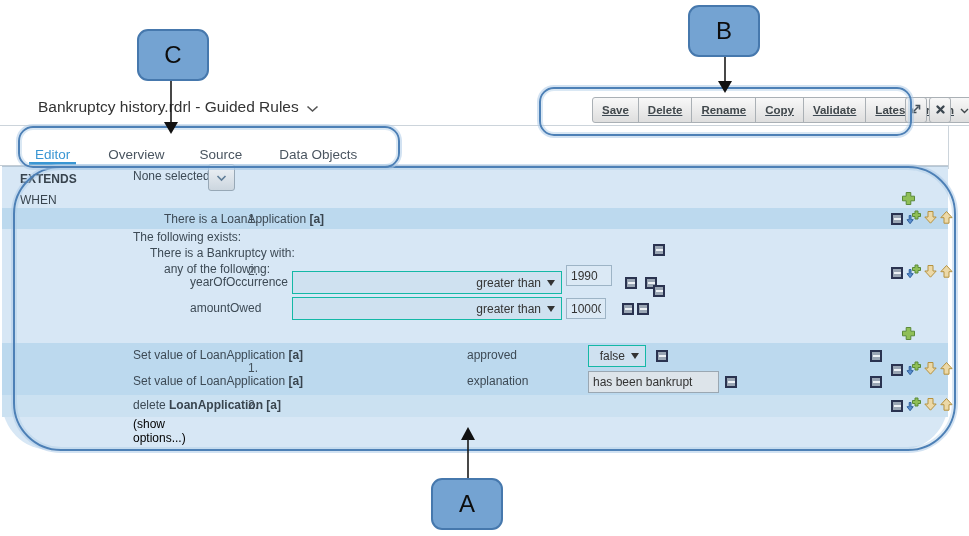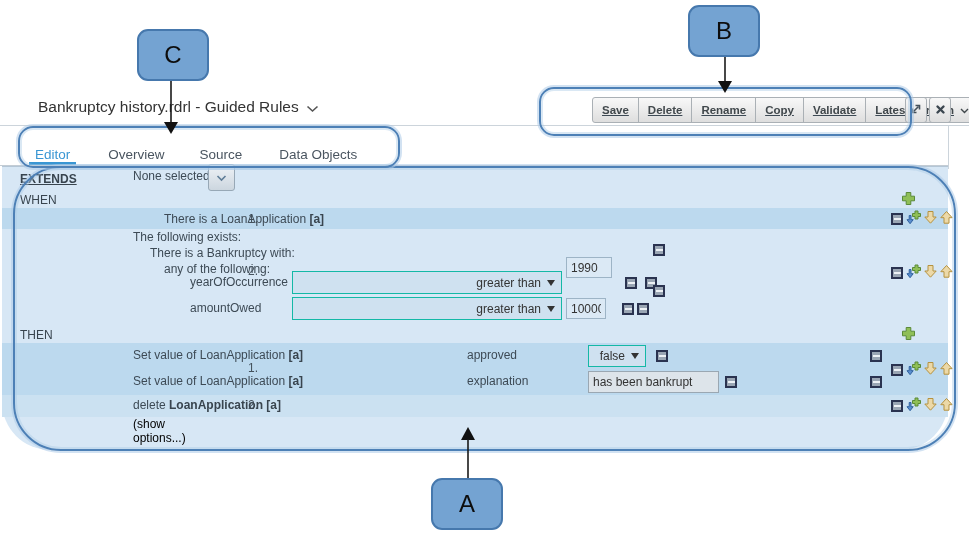--- a/index.html
+++ b/index.html
@@ -127,21 +127,21 @@
 
   <div class="tabbar">
     <div class="tab active" style="margin-left:29px;">Editor</div>
     <div class="tab" style="margin-left:26px;">Overview</div>
     <div class="tab" style="margin-left:23px;">Source</div>
     <div class="tab" style="margin-left:25px;">Data Objects</div>
   </div>
 
   <div class="editor">
 
-    <span class="rtext" style="left:18px;top:5px;font-weight:bold;color:#38444e;text-decoration:underline;">EXTENDS</span>
+    <span class="rtext" style="left:18px;top:5px;font-weight:bold;color:#38444e;">EXTENDS</span>
     <span class="rtext" style="left:131px;top:2px;">None selected</span>
     <span class="drop-btn" style="left:206px;top:-3px;">
       <span>
         <svg width="11" height="7" viewBox="0 0 11 7">
             <polyline points="1.5,1 5.5,5 9.5,1" fill="none" stroke="#5f7d97" stroke-width="1.6"></polyline>
           </svg>
       </span>
     </span>
 
     <div class="band hdr" style="top:24px;height:17px;border-bottom:1px solid #7fa8cc;">
@@ -186,21 +186,21 @@
     <span class="rule-num" style="top:97px;">2.</span>
     <button class="minus" style="left:651px;top:77px;">
         <span></span>
       </button>
 
     <span class="rtext" style="left:188px;top:108px;">yearOfOccurrence</span>
     <div class="sel" style="left:290px;top:104px;width:270px;height:23px;">
       <span>greater than</span>
       <span class="car"></span>
     </div>
-    <input class="tin" style="left: 564px; top: 90px; width: 46px; height: 21px;" value="1990">
+    <input class="tin" style="left: 564px; top: 98px; width: 46px; height: 21px;" value="1990">
     <button class="minus" style="left:623px;top:110px;">
         <span></span>
       </button>
     <button class="minus" style="left:643px;top:110px;">
         <span></span>
       </button>
     <button class="minus" style="left:651px;top:118px;">
         <span></span>
       </button>
 
@@ -232,23 +232,20 @@
               <path d="M5 1.5h5V7h3.2L7.5 13.2 1.8 7H5z" fill="#ecd9a8" stroke="#b5923f"></path>
             </svg></span>
         </button>
       <button class="icon-btn">
           <span><svg width="15" height="15" viewBox="0 0 15 15">
               <path d="M5 13.2h5V7.7h3.2L7.5 1.5 1.8 7.7H5z" fill="#ecd9a8" stroke="#b5923f"></path>
             </svg></span>
         </button>
     </div>
 
-    <div class="band hdr" style="top:159px;height:17px;border-bottom:1px solid #7fa8cc;">
-      <span>THEN</span>
-    </div>
     <button class="icon-btn abs" style="left:899px;top:159px;">
       <span>
         <svg width="15" height="15" viewBox="0 0 15 15">
             <path d="M5.2 1.5h4.6v3.7h3.7v4.6H9.8v3.7H5.2V9.8H1.5V5.2h3.7z" fill="#8fbf57" stroke="#5a8a38"></path>
           </svg>
       </span>
     </button>
 
     <div class="band hl1" style="top:176px;height:52px;"></div>
     <span class="rule-num" style="top:194px;">1.</span>

